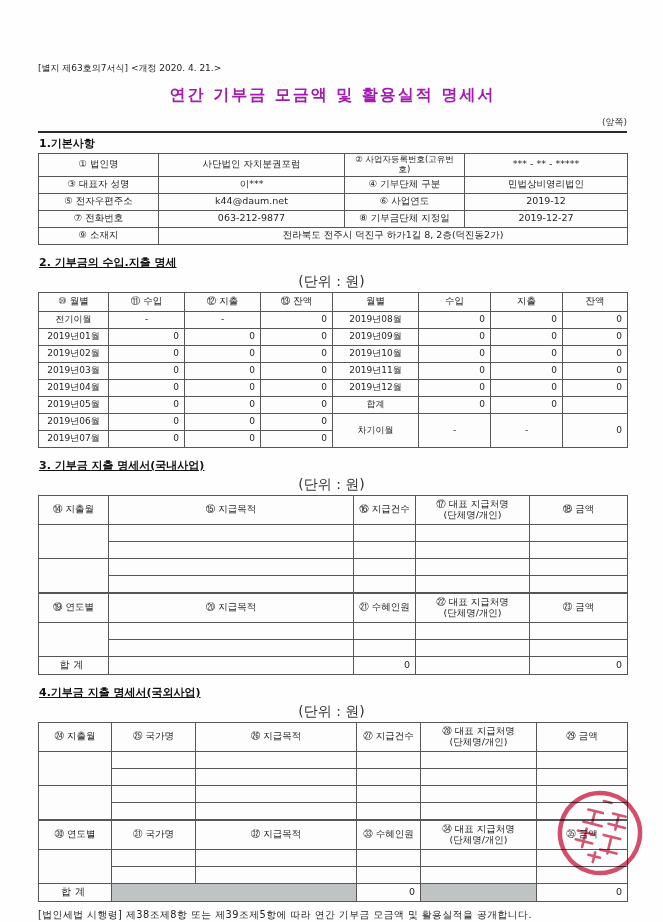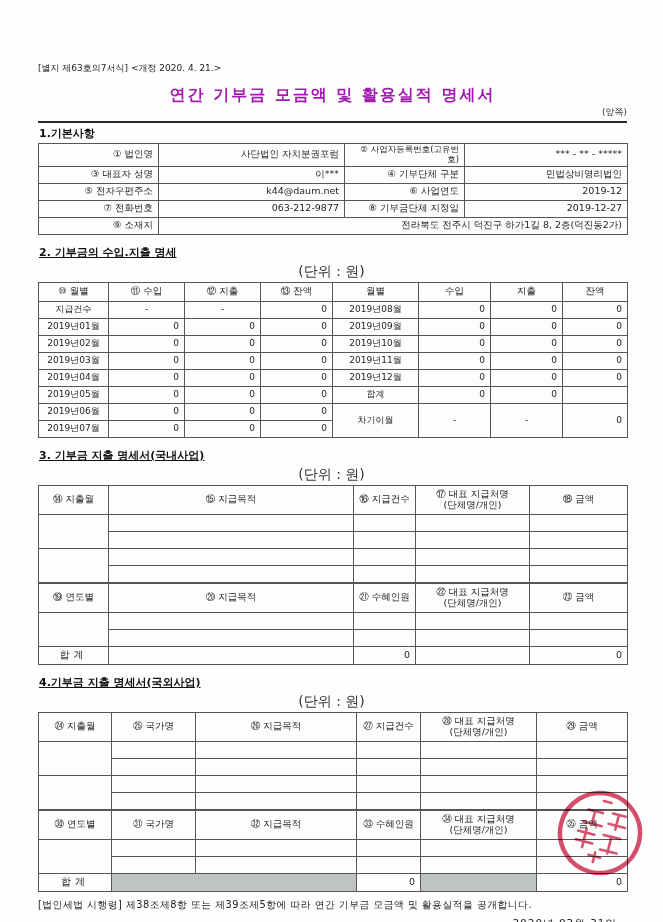--- a/index.html
+++ b/index.html
@@ -4,32 +4,32 @@
 <style>
   html,body { margin:0; padding:0; background:#ffffff; }
   .page {
     position:relative; width:663px; height:922px; background:#fefefe;
     font-family:"DejaVu Sans", sans-serif; color:#1c1c1c; overflow:hidden;
   }
   .content { position:absolute; left:38px; top:0; width:589px; }
 
   .form-note { padding-top:62px; font-size:9px; color:#222; }
   .doc-title { margin-top:10px; text-align:center; font-size:16px; font-weight:bold; letter-spacing:2px; color:#a21caf; }
-  .front-side { text-align:right; font-size:9px; color:#333; }
+  .front-side { text-align:right; font-size:9px; margin-top:10px; color:#333; }
   .top-rule { border-top:2px solid #2b2b2b; margin-top:2px; }
   .sec-heading { font-size:11px; font-weight:bold; padding:3px 0 2px 1px; color:#111; }
   .unit-line { text-align:center; font-size:14px; color:#333; padding:1px 2px 1px 0; }
 
   table { border-collapse:collapse; width:589px; table-layout:fixed; border:1.5px solid #2e2e2e; background:#fdfdfd; }
   td, th { border:1px solid #565656; font-size:9.5px; padding:1px 5px; height:14px; line-height:1.15;
            overflow:hidden; color:#1e1e1e; }
   th { font-weight:normal; white-space:pre-line; background:#fdfdfd; }
   .c { text-align:center; }
   .r { text-align:right; }
-  .lbl { text-align:right; font-size:9.5px;margin-top:40px; }
+  .lbl { text-align:center; font-size:9.5px;margin-top:40px; }
   .gray { background:#bfc3c4; }
   .s1 td { height:14px; }
   .s2 th { height:16px; }
   .s2 td { height:14px; font-size:9px; }
   .hdr2 th { height:26px; }
   .sum-row td { height:15px; }
   .sum-lbl { text-align:center; letter-spacing:4px; font-size:10px; }
 
   .sec-gap { margin-top:7px;text-decoration:underline; }
 
@@ -107,21 +107,21 @@
         <th>⑩ 월별</th>
         <th>⑪ 수입</th>
         <th>⑫ 지출</th>
         <th>⑬ 잔액</th>
         <th>월별</th>
         <th>수입</th>
         <th>지출</th>
         <th>잔액</th>
       </tr>
       <tr>
-        <td class="c">지급건수</td>
+        <td class="c">전기이월</td>
         <td class="c">-</td>
         <td class="c">-</td>
         <td class="r">0</td>
         <td class="c">2019년08월</td>
         <td class="r">0</td>
         <td class="r">0</td>
         <td class="r">0</td>
       </tr>
       <tr>
         <td class="c">2019년01월</td>

